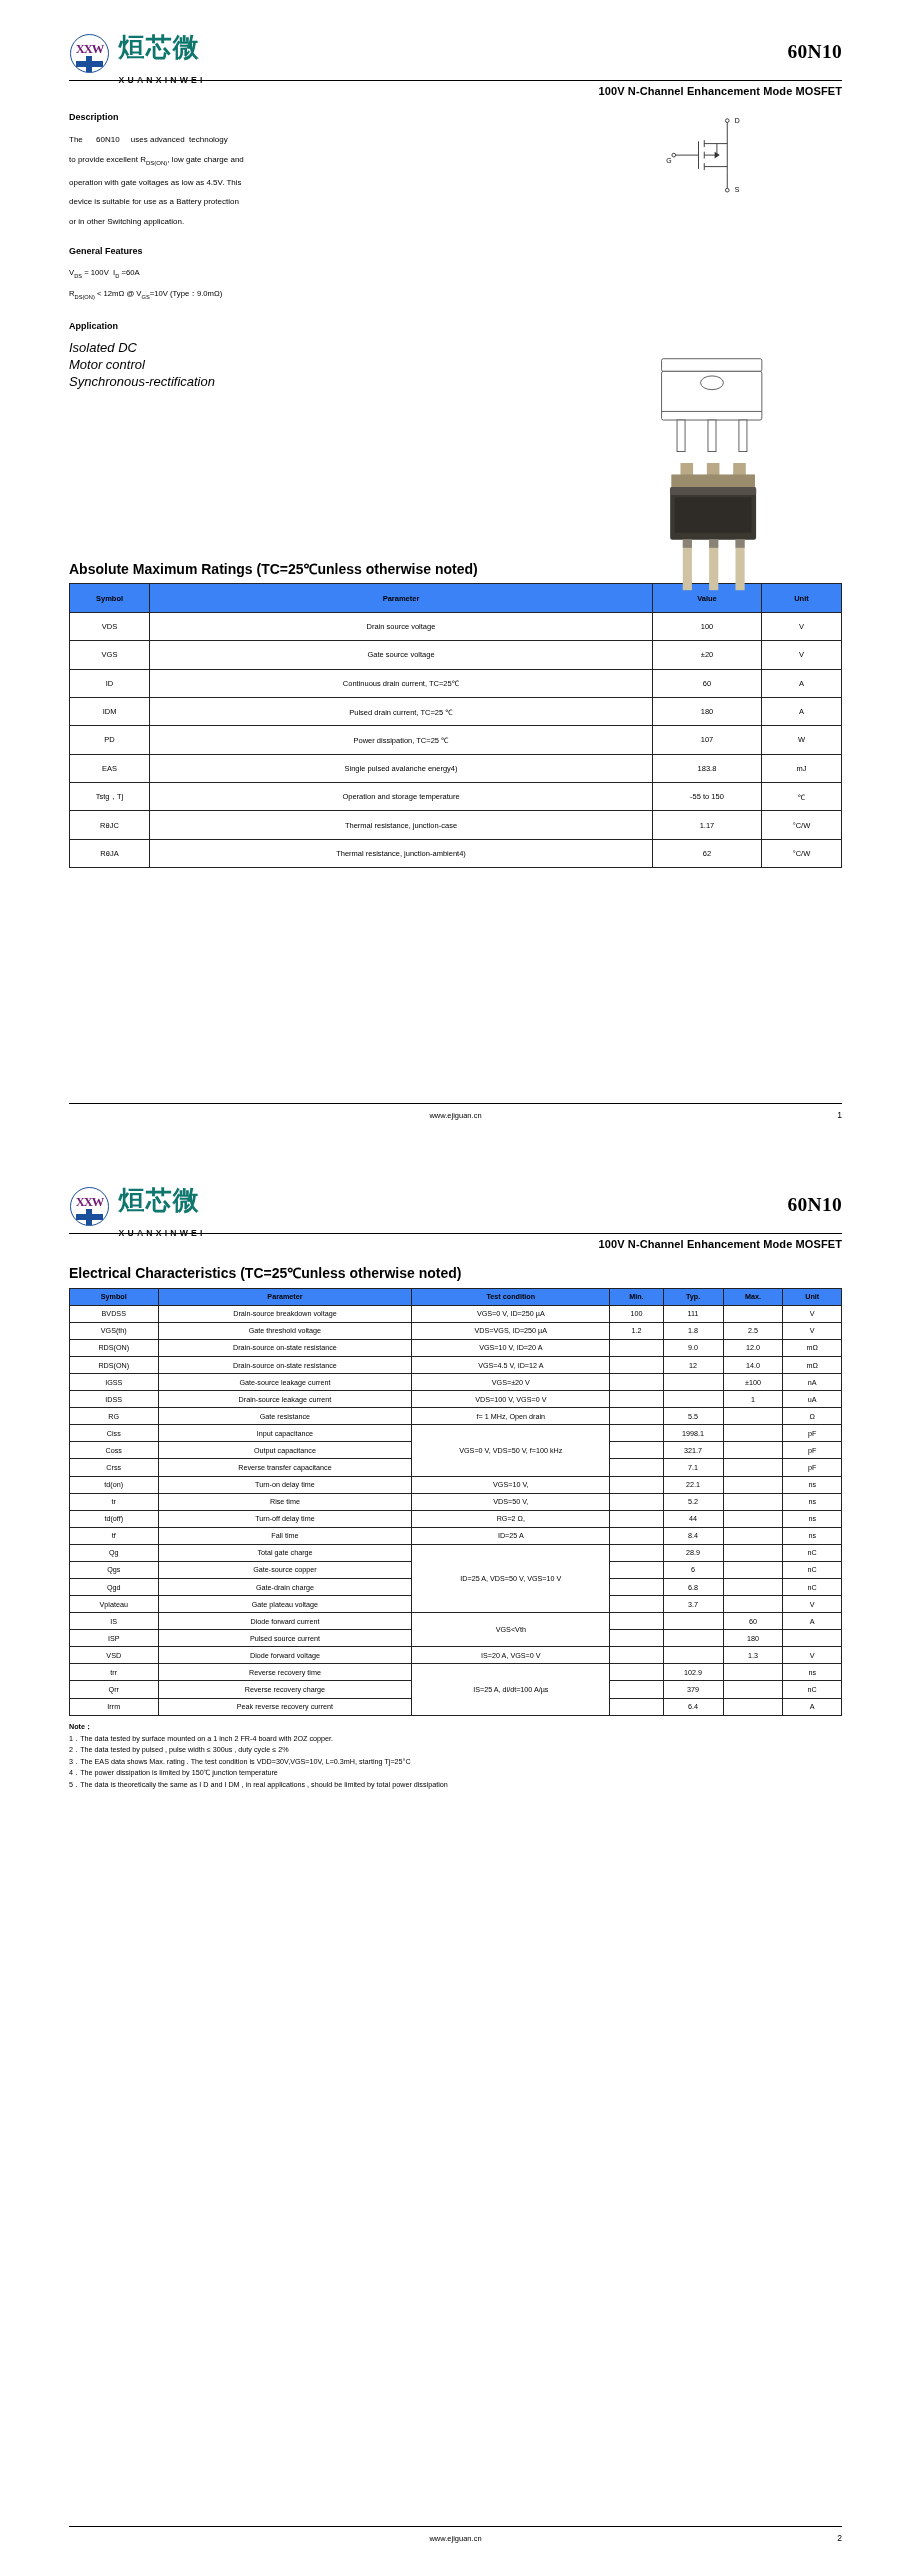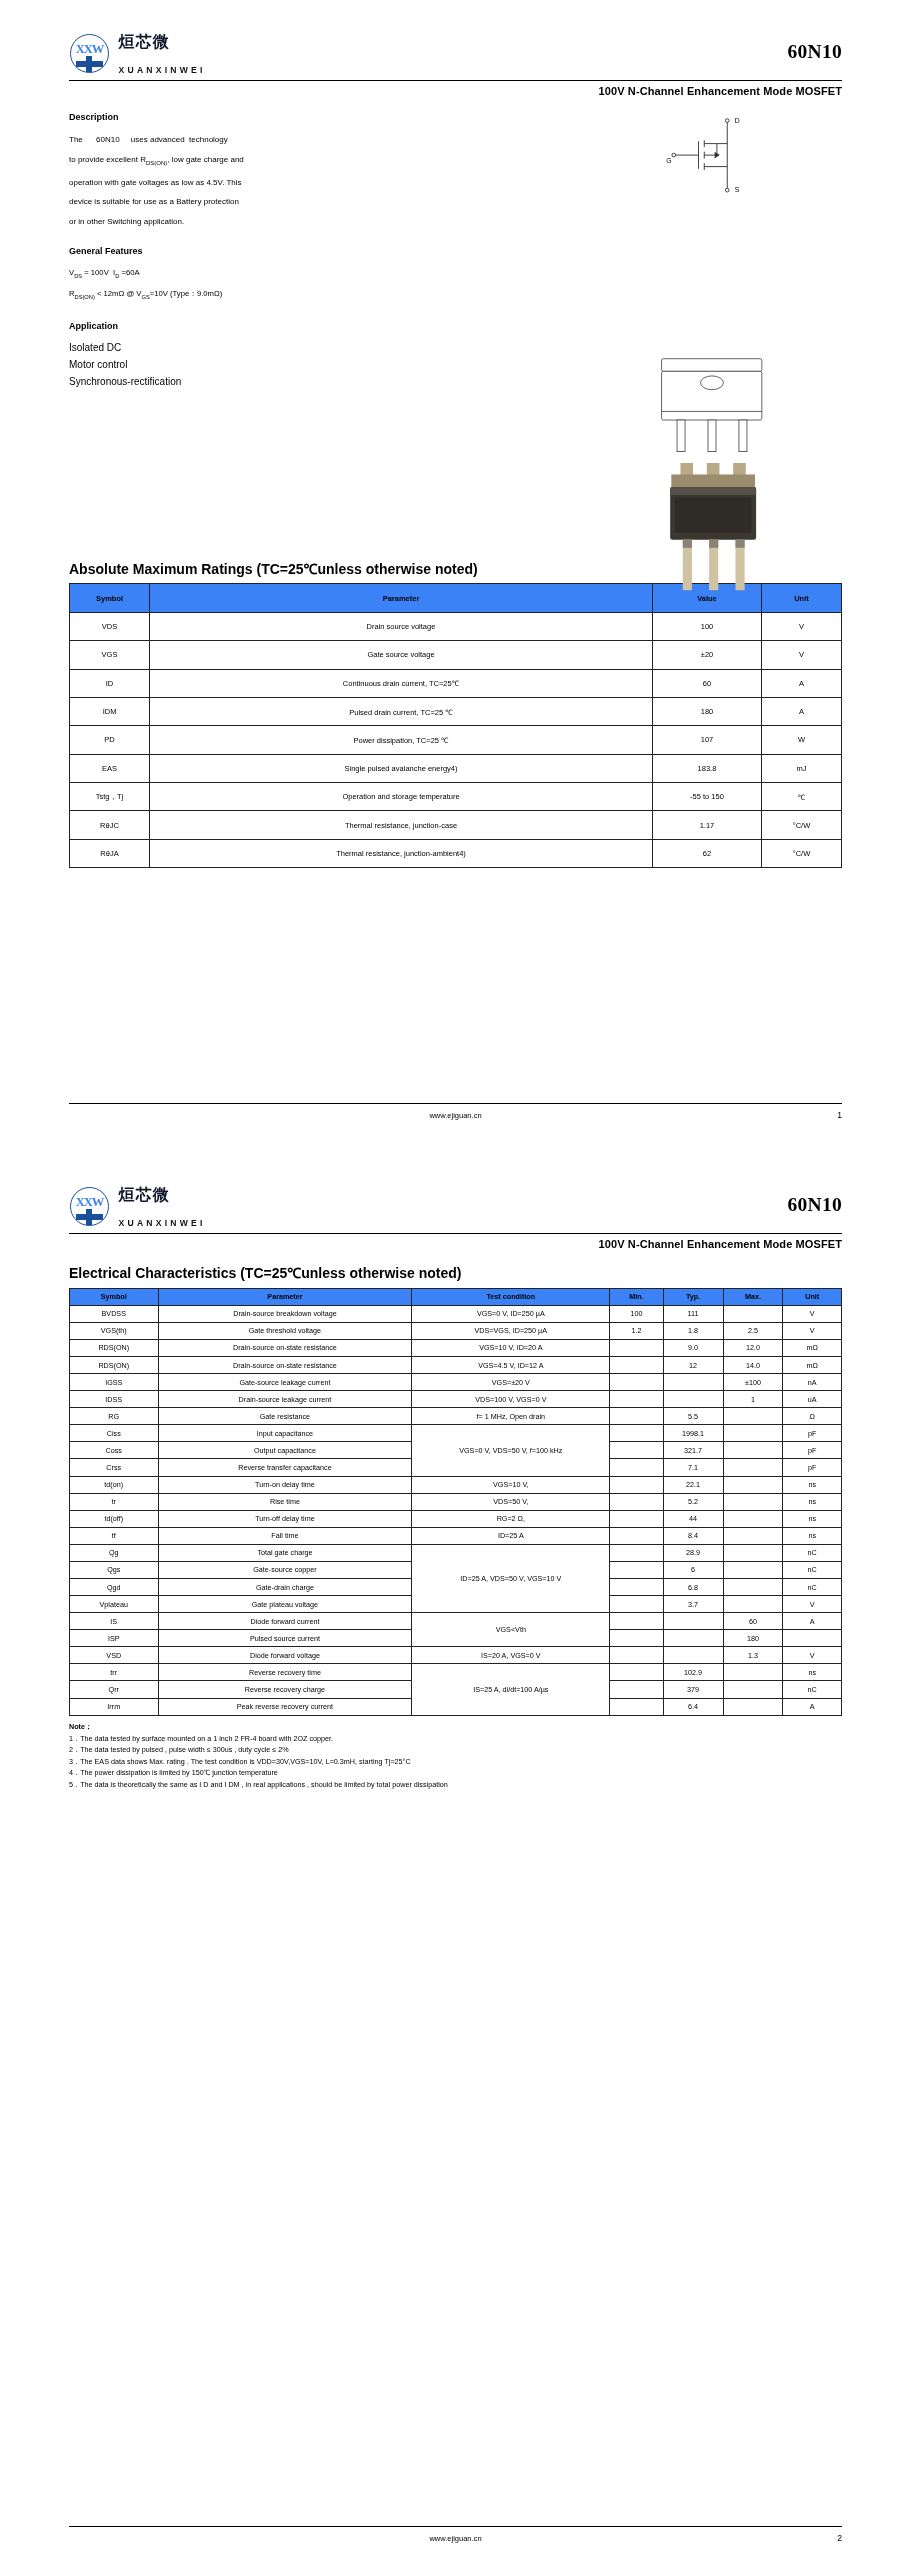--- a/index.html
+++ b/index.html
@@ -51,21 +51,21 @@
   }
   .logo-mark .xxw {
     position: absolute;
     left: 0; top: 9.2px;
     width: 41px;
     text-align: center;
     font-family: "Liberation Serif", serif;
     font-weight: bold;
     font-size: 12.6px;
     letter-spacing: -1.1px;
-    color: #3b82f6;
+    color: #701a75;
   }
   .logo-mark .bar {
     position: absolute;
     left: 6.9px;
     top: 27.5px;
     width: 27.5px;
     height: 6.9px;
     background: #1b4f9c;
   }
   .logo-mark .bar2 {
@@ -76,23 +76,23 @@
     height: 16px;
     background: #1b4f9c;
   }
   .logo-text {
     margin-left: 4.6px;
     margin-top: 1.1px;
   }
   .logo-cn {
     font-family: "Liberation Serif", serif;
     font-weight: bold;
-    font-size: 16px;
+    font-size: 26px;
     letter-spacing: 1.1px;
-    color: #0f172a;
+    color: #0f766e;
     line-height: 1.05;
   }
   .logo-en {
     font-size: 8.6px;
     letter-spacing: 3.2px;
     color: #111;
     font-weight: bold;
     margin-top: 14px;
   }
   .part-no {
@@ -127,22 +127,23 @@
     line-height: 19.5px;
     max-width: 270px;
   }
   .body-text .sub { font-size: 6px; vertical-align: sub; }
   .feat-line {
     font-size: 7.7px;
     line-height: 17px;
   }
   .feat-line .sub { font-size: 5.7px; vertical-align: sub; }
   .app-line {
-    font-size: 10px;
+    font-size: 13px;
     line-height: 17px;
+    font-style: italic;
   }
 
   .desc-area {
     position: relative;
     min-height: 436px;
   }
   .left-col {
     width: 287px;
   }
 

